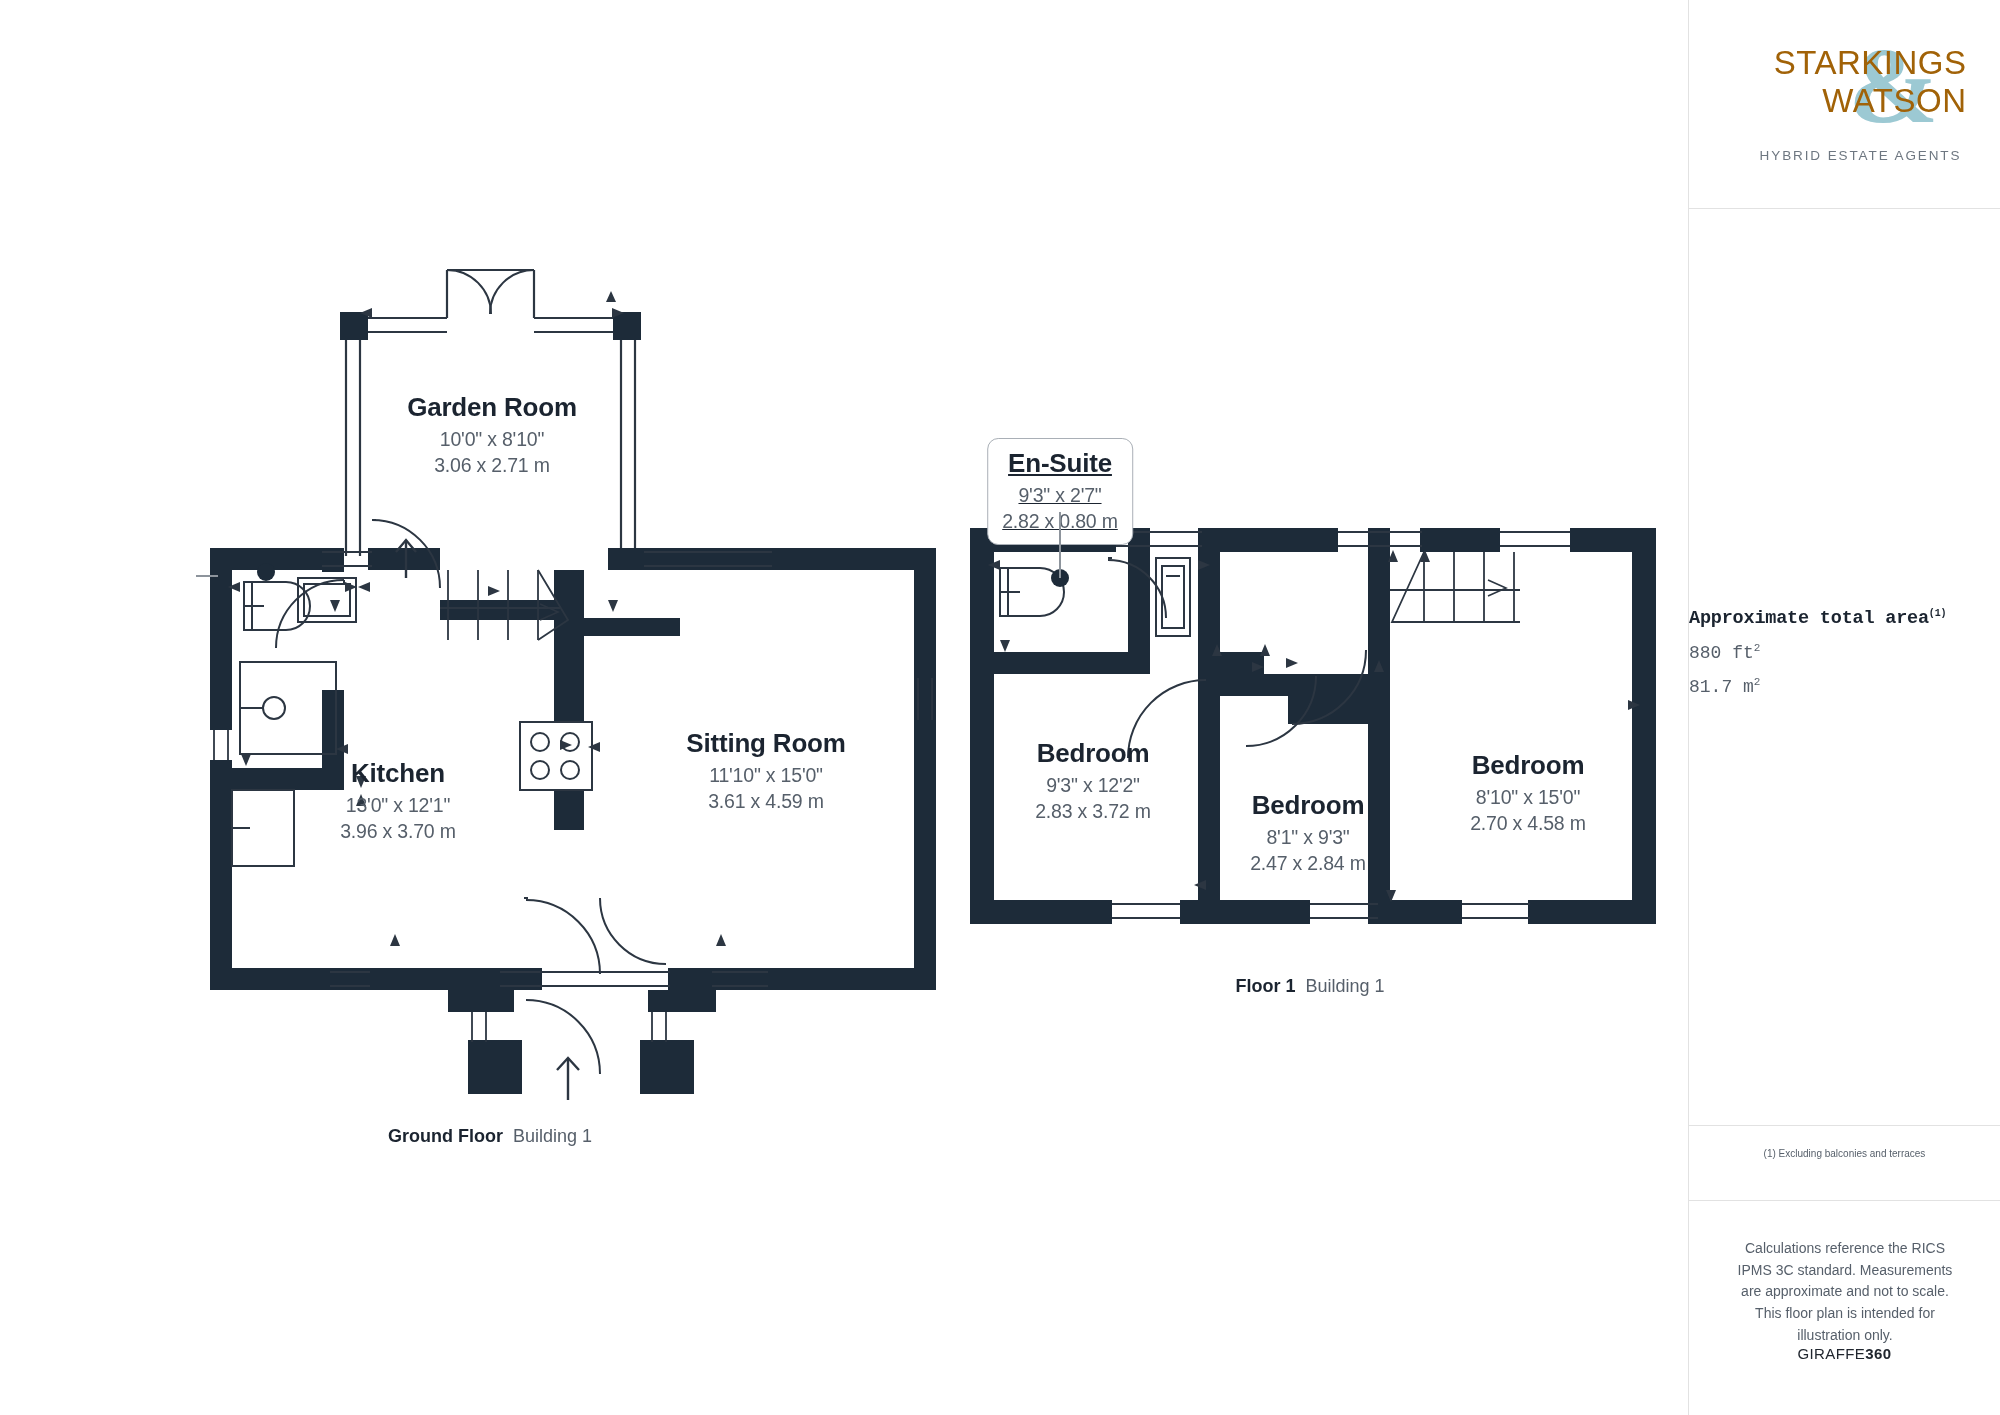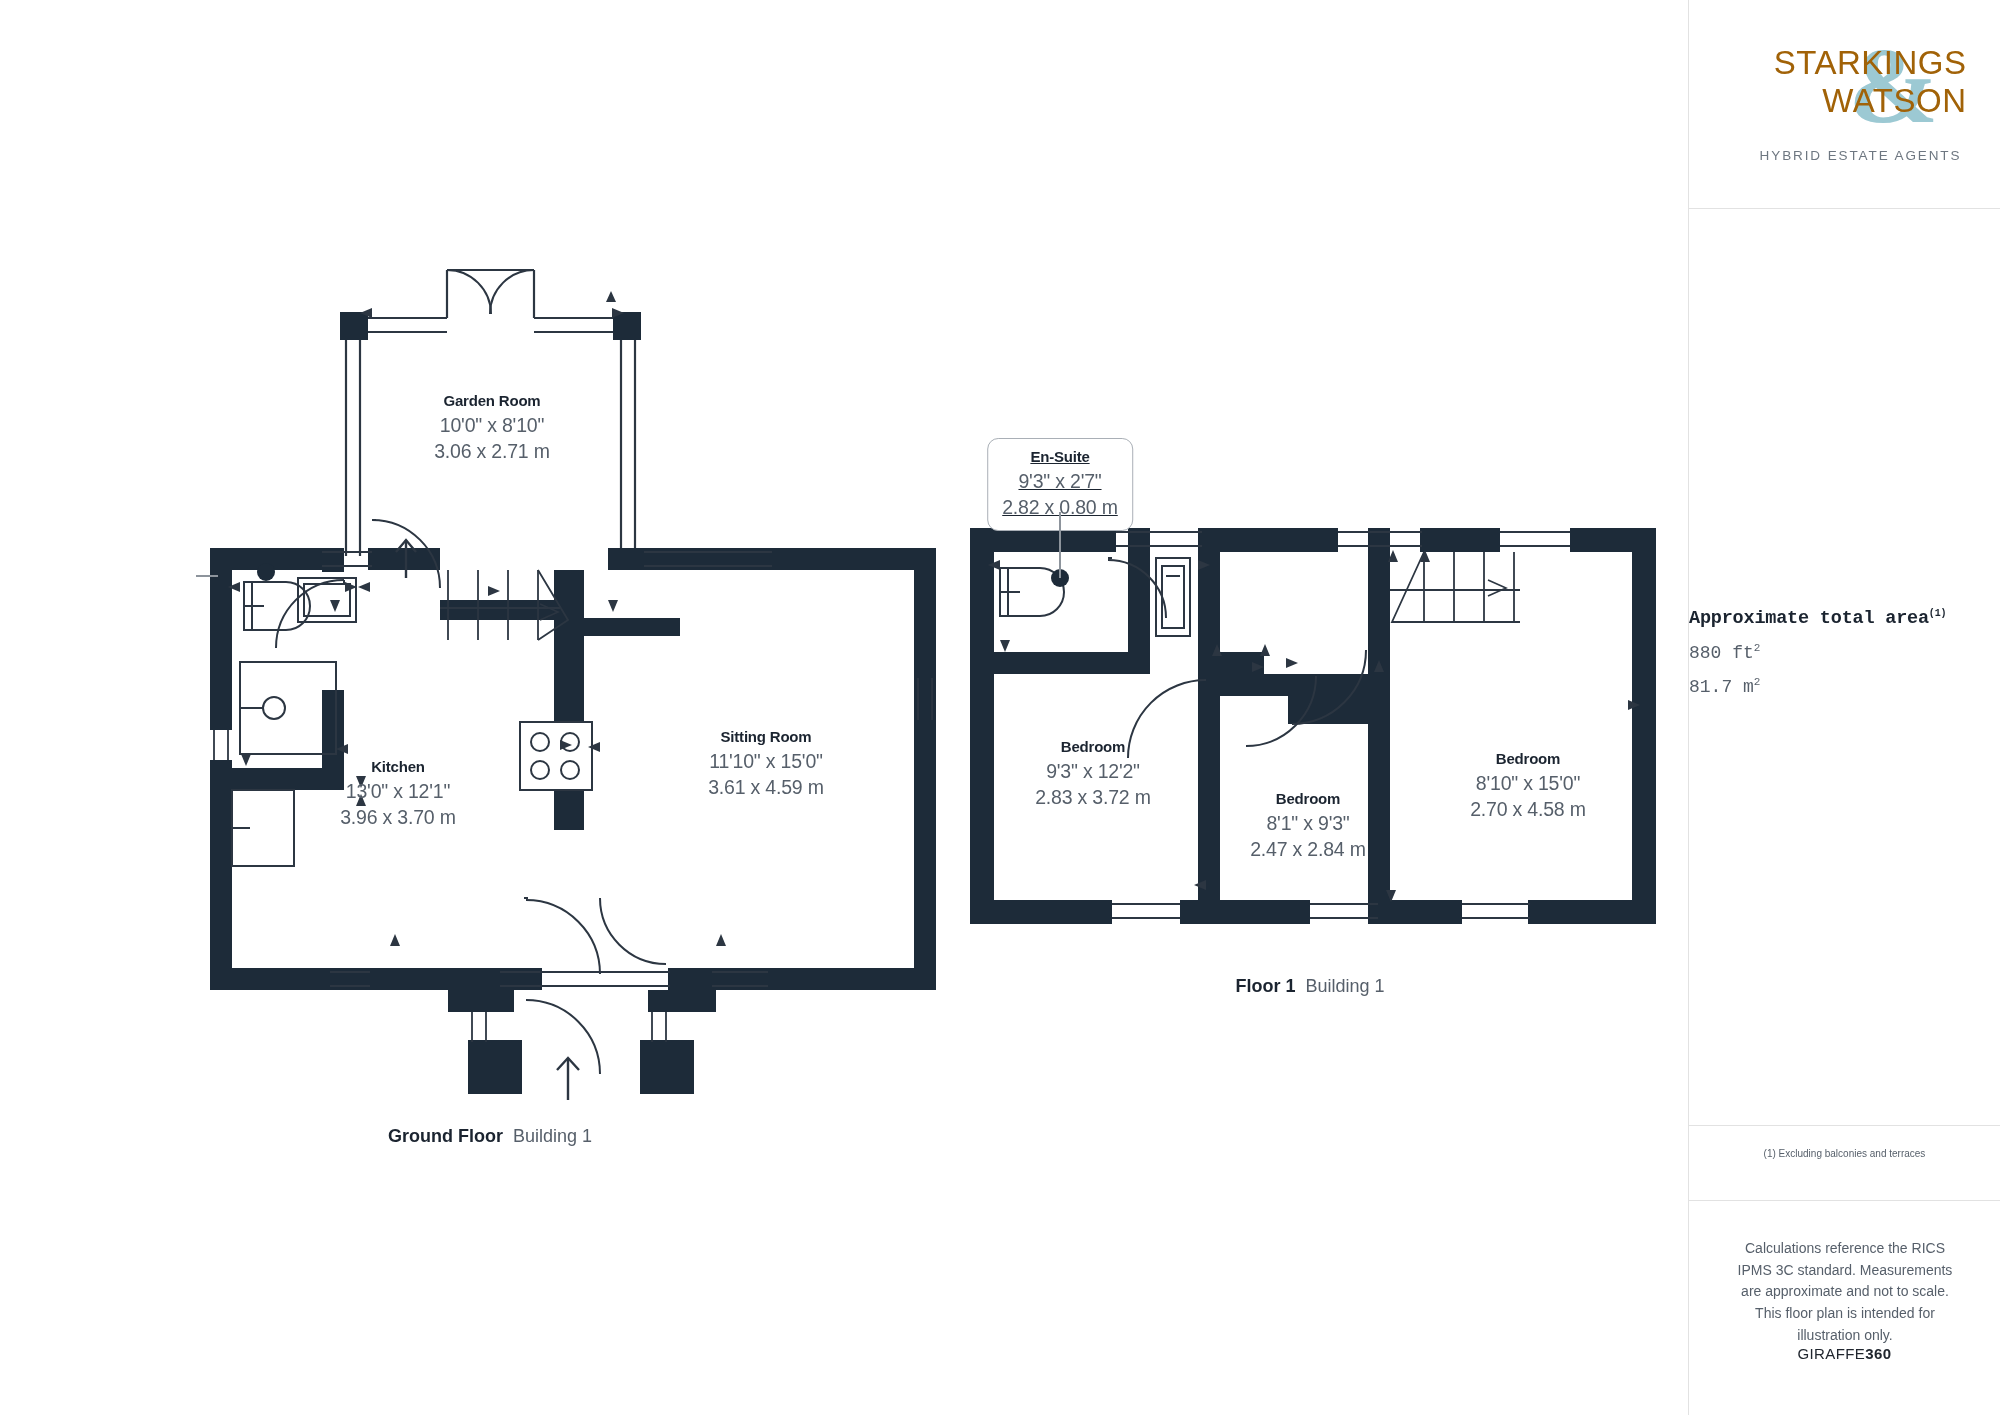--- a/index.html
+++ b/index.html
@@ -160,21 +160,21 @@
   #plan svg { display: block; }
 
   
   .room-label {
     position: absolute;
     text-align: center;
     white-space: nowrap;
     transform: translateX(-50%);
   }
   .room-name {
-    font-size: 15px;
+    font-size: 26px;
     font-weight: 700;
     color: #1b2430;
     letter-spacing: -0.2px;
   }
   .room-dim {
     font-size: 19.5px;
     color: #565f6a;
     margin-top: 5px;
     letter-spacing: -0.2px;
   }

